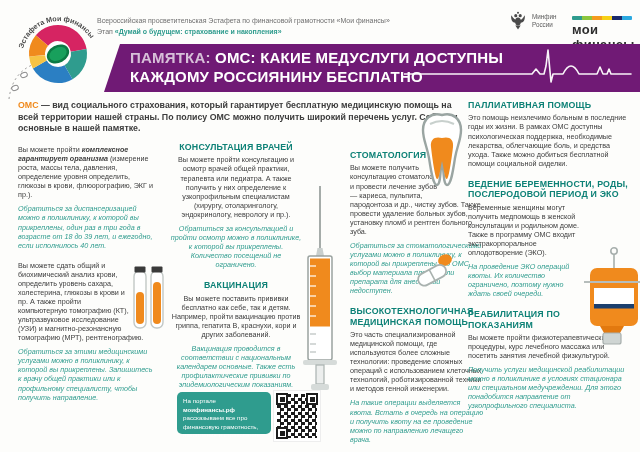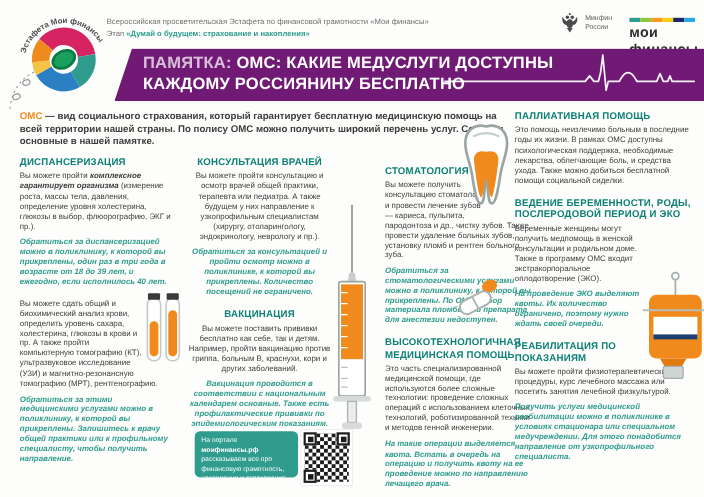--- a/index.html
+++ b/index.html
@@ -33,21 +33,21 @@
 
   
   .col { position:absolute; }
   #col1 { left:18px;  top:142px; width:138px; }
   #col2 { left:170px; top:142px; width:132px;text-align:center; }
   #col3 { left:334px; top:150px; width:134px;margin-left:16px; }
   #col4 { left:468px; top:100px; width:164px; }
   .sec { margin-bottom:11px; }
   .sec h3 { font-size:8.8px; line-height:1.18; color:#0D8176; letter-spacing:.2px; text-transform:uppercase; }
   .sec .body { margin-top:3px; font-size:7.2px; line-height:1.26; color:#3C3C3C; }
-  .sec .note { margin-top:5px; font-size:7.2px; line-height:1.26; color:#2F9C8E; font-style:italic;font-weight:bold; }
+  .sec .note { margin-top:5px; font-size:7.2px; line-height:1.26; color:#2F9C8E; font-style:italic; }
   .sp { float:right; }
   .sp-tubes { width:26px; height:62px; }
   .sp-tooth { width:40px; height:48px; }
   .sp-iv { width:44px; height:108px; }
 
   
   .portal-box { position:absolute; left:177px; top:392px; width:94px; height:42px; background:#2F9C8E;
                 border-radius:5px; padding:5px 6px; color:#fff; font-size:6.2px; line-height:1.38; }
   .portal-box b { font-weight:bold; }
   .qr { position:absolute; left:273px; top:390px; width:48px; height:52px; background:#fff; border:1px solid #eee; padding:2px; }
@@ -123,40 +123,39 @@
   <svg class="ecg" width="236" height="48" viewBox="0 0 236 48">
     <path d="M0,30 H128 l4,-5 4,5 h4 l2,-8 2,-16 3,32 2,-8 h10 q8,-16 16,0 h18 l3,-7 3,7 h4 l2,-5 2,5 h20" fill="none" stroke="#ffffff" stroke-width="1.6" stroke-linejoin="round" stroke-linecap="round" opacity=".95"></path>
   </svg>
 
   <p class="intro">
     <span class="oms">ОМС</span><span> — вид социального страхования, который гарантирует бесплатную медицинскую помощь на всей территории нашей страны. По полису ОМС можно получить широкий перечень услуг. Собрали основные в нашей памятке.</span>
   </p>
 
   <div class="col" id="col1">
     <section class="sec">
-      <h3>Диспансеризация</h3>
-      <p class="body"><span>Вы можете пройти </span><b><i>комплексное гарантирует организма</i></b><span> (измерение роста, массы тела, давления, определение уровня холестерина, глюкозы в выбор, флюорографию, ЭКГ и пр.).</span></p>
+      <p class="body"><span>Вы можете пройти </span><b><i>комплексное гарантирует организма</i></b><span> (измерение роста, массы тела, давления, определение уровня определить, глюкозы в крови, флюорографию, ЭКГ и пр.).</span></p>
       <p class="note">Обратиться за диспансеризацией можно в поликлинику, к которой вы прикреплены, один раз в три года в возрасте от 18 до 39 лет, и ежегодно, если исполнилось 40 лет.</p>
     </section>
     <section class="sec">
       <span class="sp sp-tubes"></span>
       <p class="body">Вы можете сдать общий и биохимический анализ крови, определить уровень сахара, холестерина, глюкозы в крови и пр. А также пройти компьютерную томографию (КТ), ультразвуковое исследование (УЗИ) и магнитно-резонансную томографию (МРТ), рентгенографию.</p>
       <p class="note">Обратиться за этими медицинскими услугами можно в поликлинику, к которой вы прикреплены. Запишитесь к врачу общей практики или к профильному специалисту, чтобы получить направление.</p>
     </section>
   </div>
 
   <div class="col" id="col2">
     <section class="sec">
       <h3>Консультация врачей</h3>
-      <p class="body">Вы можете пройти консультацию и осмотр врачей общей практики, терапевта или педиатра. А также будущем у них направление к узкопрофильным специалистам (хирургу, отоларингологу, эндокринологу, неврологу и пр.).</p>
+      <p class="body">Вы можете пройти консультацию и осмотр врачей общей практики, терапевта или педиатра. А также получить у них определение к узкопрофильным специалистам (хирургу, отоларингологу, эндокринологу, неврологу и пр.).</p>
       <p class="note">Обратиться за консультацией и пройти осмотр можно в поликлинике, к которой вы прикреплены. Количество посещений не ограничено.</p>
     </section>
     <section class="sec">
       <h3>Вакцинация</h3>
-      <p class="body">Вы можете поставить прививки бесплатно как себе, так и детям. Например, пройти вакцинацию против гриппа, больным B, краснухи, кори и других заболеваний.</p>
+      <p class="body">Вы можете поставить прививки бесплатно как себе, так и детям. Например, пройти вакцинацию против гриппа, гепатита B, краснухи, кори и других заболеваний.</p>
       <p class="note">Вакцинация проводится в соответствии с национальным календарем основные. Также есть профилактические прививки по эпидемиологическим показаниям.</p>
     </section>
   </div>
 
   <div class="col" id="col3">
     <section class="sec">
       <span class="sp sp-tooth"></span>
       <h3>Стоматология</h3>
       <p class="body">Вы можете получить консультацию стоматолога и провести лечение зубов — кариеса, пульпита, пародонтоза и др., чистку зубов. Также провести удаление больных зубов, установку пломб и рентген больного зуба.</p>
       <p class="note">Обратиться за стоматологическими услугами можно в поликлинику, к которой вы прикреплены. По ОМС выбор материала пломбы или препарата для анестезии недоступен.</p>
@@ -169,21 +168,21 @@
   </div>
 
   <div class="col" id="col4">
     <section class="sec">
       <h3>Паллиативная помощь</h3>
       <p class="body">Это помощь неизлечимо больным в последние годы их жизни. В рамках ОМС доступны психологическая поддержка, необходимые лекарства, облегчающие боль, и средства ухода. Также можно добиться бесплатной помощи социальной сиделки.</p>
     </section>
     <section class="sec">
       <h3>Ведение беременности, роды, послеродовой период и ЭКО</h3>
       <p class="body"><span class="sp sp-iv"></span><span>Беременные женщины могут получить медпомощь в женской консультации и родильном доме. Также в программу ОМС входит экстракорпоральное оплодотворение (ЭКО).</span></p>
-      <p class="note">На проведение ЭКО выделяют квоты. Их количество ограничено, поэтому нужно ждать своей очереди.</p>
+      <p class="note">На проведение ЭКО операций квоты. Их количество ограничено, поэтому нужно ждать своей очереди.</p>
     </section>
     <section class="sec">
       <h3>Реабилитация по показаниям</h3>
       <p class="body">Вы можете пройти физиотерапевтические процедуры, курс лечебного массажа или посетить занятия лечебной физкультурой.</p>
       <p class="note">Получить услуги медицинской реабилитации можно в поликлинике в условиях стационара или специальном медучреждении. Для этого понадобится направление от узкопрофильного специалиста.</p>
     </section>
   </div>
 
   <div class="portal-box">
     <span>На портале </span><b>моифинансы.рф</b><span> рассказываем все про финансовую грамотность, накопления и страхование</span>

